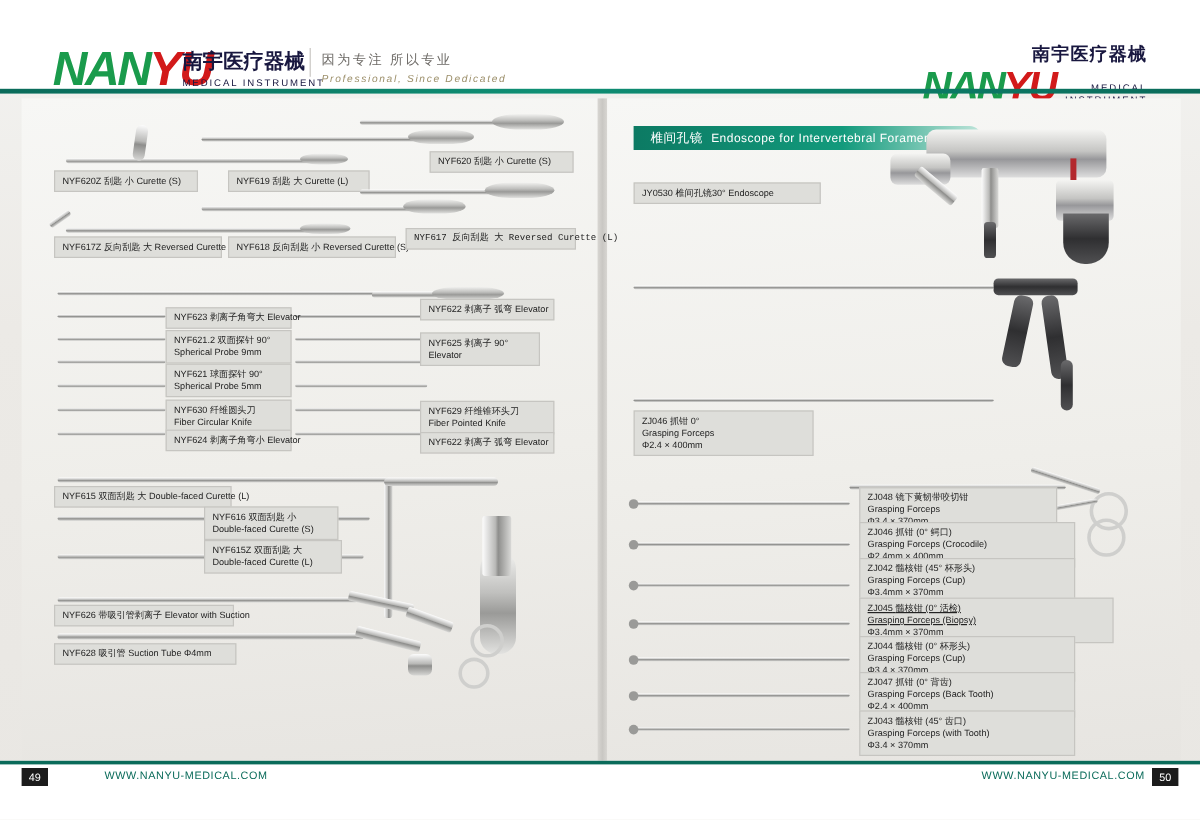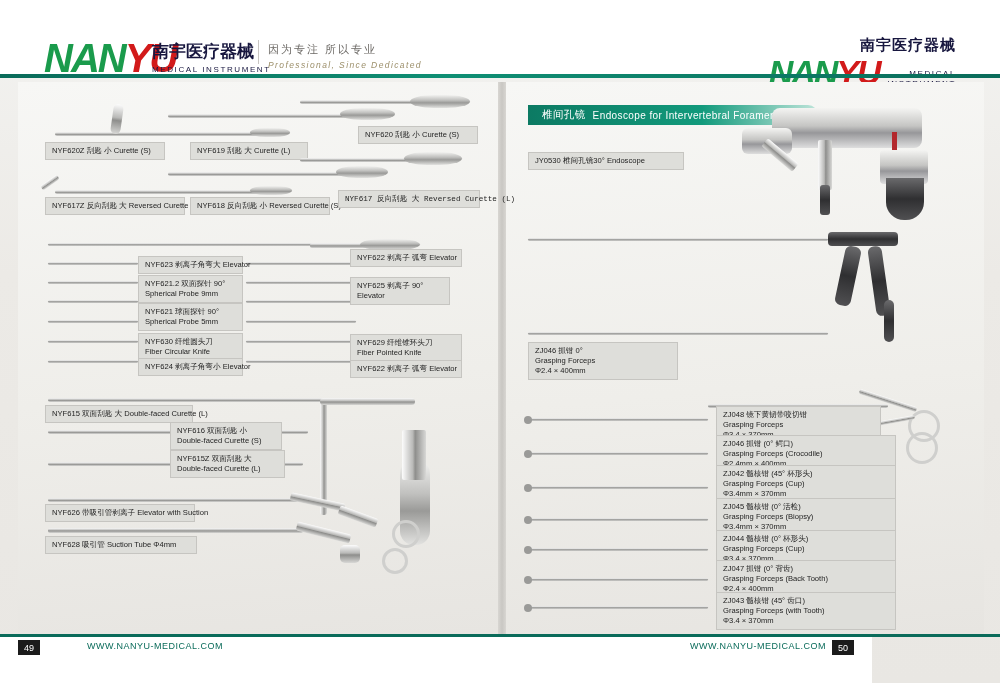--- a/index.html
+++ b/index.html
@@ -41,21 +41,21 @@
   .slogan{position:absolute;left:268px;top:42px;color:#6d6a66;font-size:11px;letter-spacing:2px;}
   .slogan .sub{display:block;margin-top:3px;color:#9c8f6a;font-size:8.5px;letter-spacing:1.4px;font-style:italic;}
   .sep-v{position:absolute;left:258px;top:40px;width:1px;height:24px;background:#c9c6c2;}
   .logo-right{position:absolute;right:44px;top:36px;text-align:right;}
   .logo-right .cn{color:#18173f;font-size:15px;font-weight:bold;letter-spacing:1px;}
   .logo-right .ny{font-weight:bold;font-style:italic;font-size:34px;line-height:34px;letter-spacing:-2px;}
   .logo-right .ny .a{color:#1a9b4c;} .logo-right .ny .b{color:#d21a1a;}
   .logo-right .en{color:#18173f;font-size:8px;letter-spacing:1.6px;line-height:10px;}
   .logo-right .row{display:flex;align-items:flex-end;justify-content:flex-end;gap:8px;}
   
-  .footer{position:absolute;left:0;top:634px;width:872px;height:49px;background:#fff;}
+  .footer{position:absolute;left:0;top:634px;width:1000px;height:49px;background:#fff;}
   .foot-rule{position:absolute;left:0;top:0;width:1000px;height:3px;background:#0a6b5a;}
   .pg{position:absolute;top:6px;height:15px;background:#1b1b1b;color:#fff;font-size:9px;
     display:flex;align-items:center;justify-content:center;width:22px;}
   .pg-l{left:18px;} .pg-r{right:18px;}
   .foot-url{position:absolute;top:7px;font-size:9px;color:#0a6b5a;letter-spacing:.5px;margin-left:41px;}
   .foot-url-l{left:46px;} .foot-url-r{right:46px;}
   
   .sect{
     position:absolute;left:528px;top:105px;width:290px;height:20px;
     background:linear-gradient(90deg,#0c7a63 0%,#129a7c 60%,#bfe5da 100%);
@@ -358,21 +358,21 @@
     <span>抓钳 (0°  鳄口)</span>
     <span class="l2">Grasping Forceps (Crocodile)</span>
     <span>Φ2.4mm × 400mm</span>
   </div>
   <div class="lab" style="left:716px;top:465px;width:180px;">
     <span>ZJ042</span>
     <span>髓核钳 (45°  杯形头)</span>
     <span class="l2">Grasping Forceps (Cup)</span>
     <span>Φ3.4mm × 370mm</span>
   </div>
-  <div class="lab" style="left:716px;top:498px;width:180px;">
+  <div class="lab" style="left:716px;top:498px;width:212px;text-decoration:underline;">
     <span>ZJ045</span>
     <span>髓核钳 (0°  活检)</span>
     <span class="l2">Grasping Forceps (Biopsy)</span>
     <span>Φ3.4mm × 370mm</span>
   </div>
   <div class="lab" style="left:716px;top:530px;width:180px;">
     <span>ZJ044</span>
     <span>髓核钳 (0°  杯形头)</span>
     <span class="l2">Grasping Forceps (Cup)</span>
     <span>Φ3.4 × 370mm</span>

